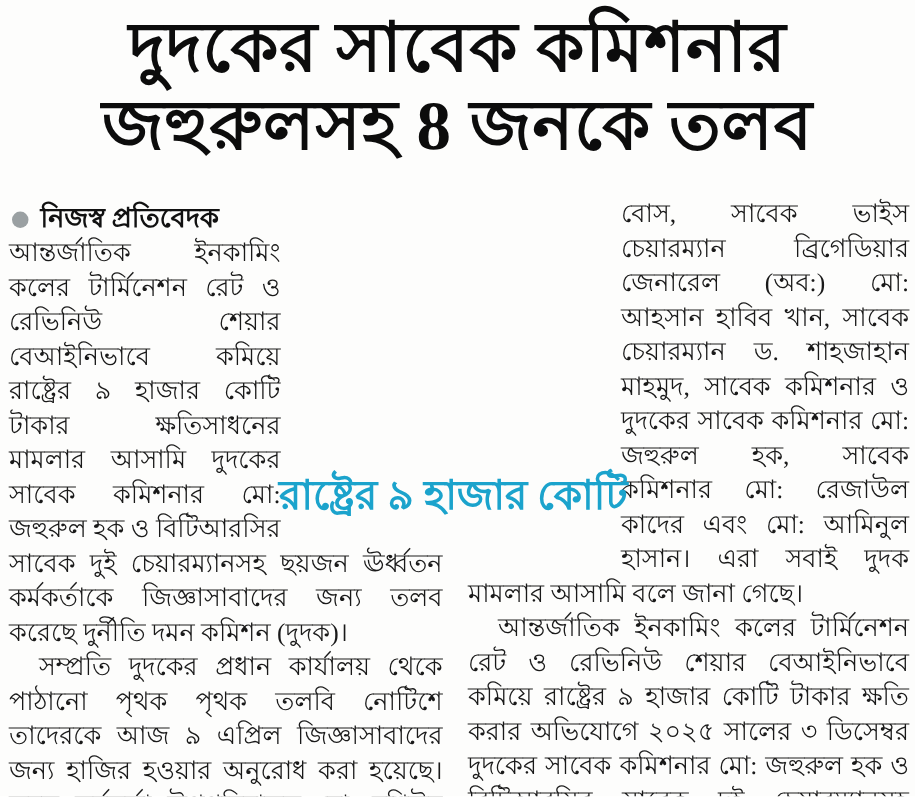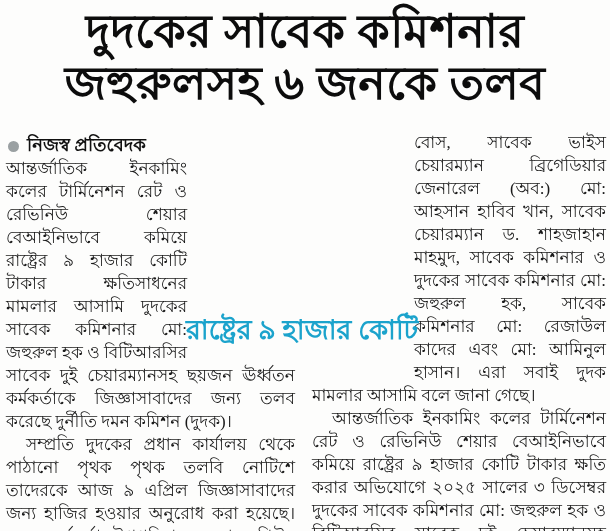--- a/index.html
+++ b/index.html
@@ -110,21 +110,21 @@
     white-space: nowrap;
   }
 </style>
 </head>
 <body>
 
 <div id="page">
 
   <div class="headline">
     <div class="hl-line">দুদকের সাবেক কমিশনার</div>
-    <div class="hl-line">জহুরুলসহ ৬ জনকে তলব</div>
+    <div class="hl-line">জহুরুলসহ 8 জনকে তলব</div>
   </div>
 
   <div class="byline">
     <span class="bullet"></span>
     <span class="byline-label">নিজস্ব প্রতিবেদক</span>
   </div>
 
   <div class="col col-left">
     <div class="quote-spacer-right"></div>
     <p>আন্তর্জাতিক ইনকামিং কলের টার্মিনেশন রেট ও রেভিনিউ শেয়ার বেআইনিভাবে কমিয়ে রাষ্ট্রের ৯ হাজার কোটি টাকার ক্ষতিসাধনের মামলার আসামি দুদকের সাবেক কমিশনার মো: জহুরুল হক ও বিটিআরসির সাবেক দুই চেয়ারম্যানসহ ছয়জন ঊর্ধ্বতন কর্মকর্তাকে জিজ্ঞাসাবাদের জন্য তলব করেছে দুর্নীতি দমন কমিশন (দুদক)।</p>

